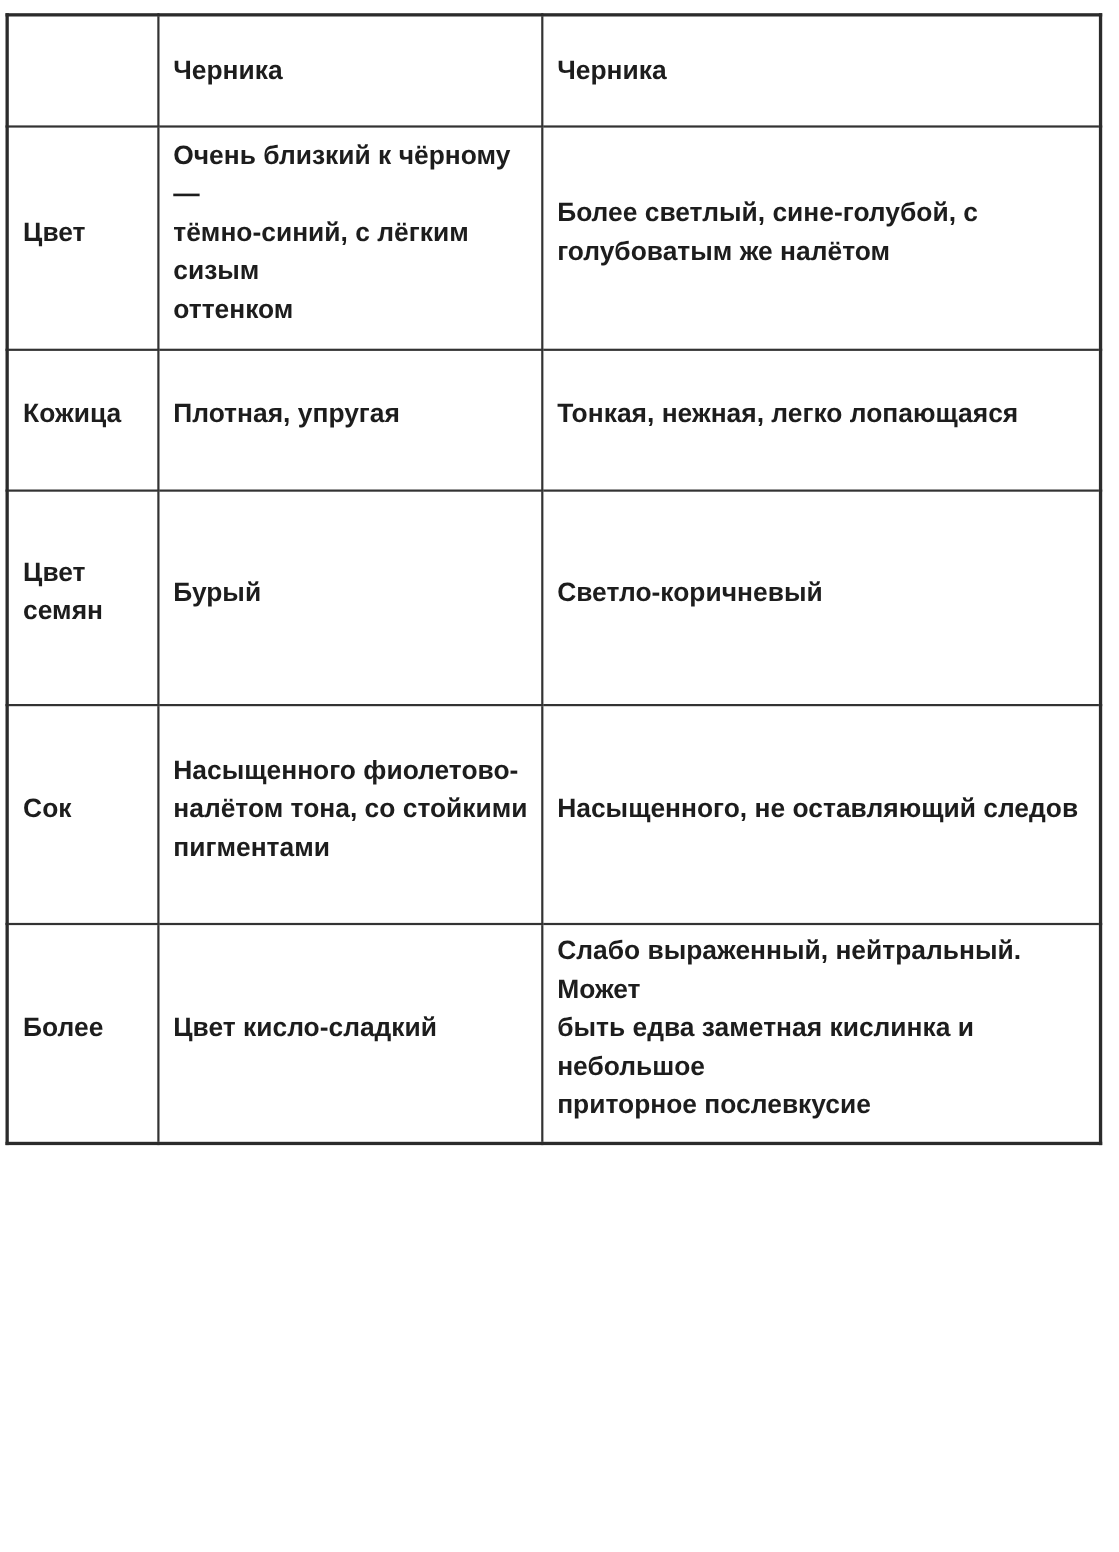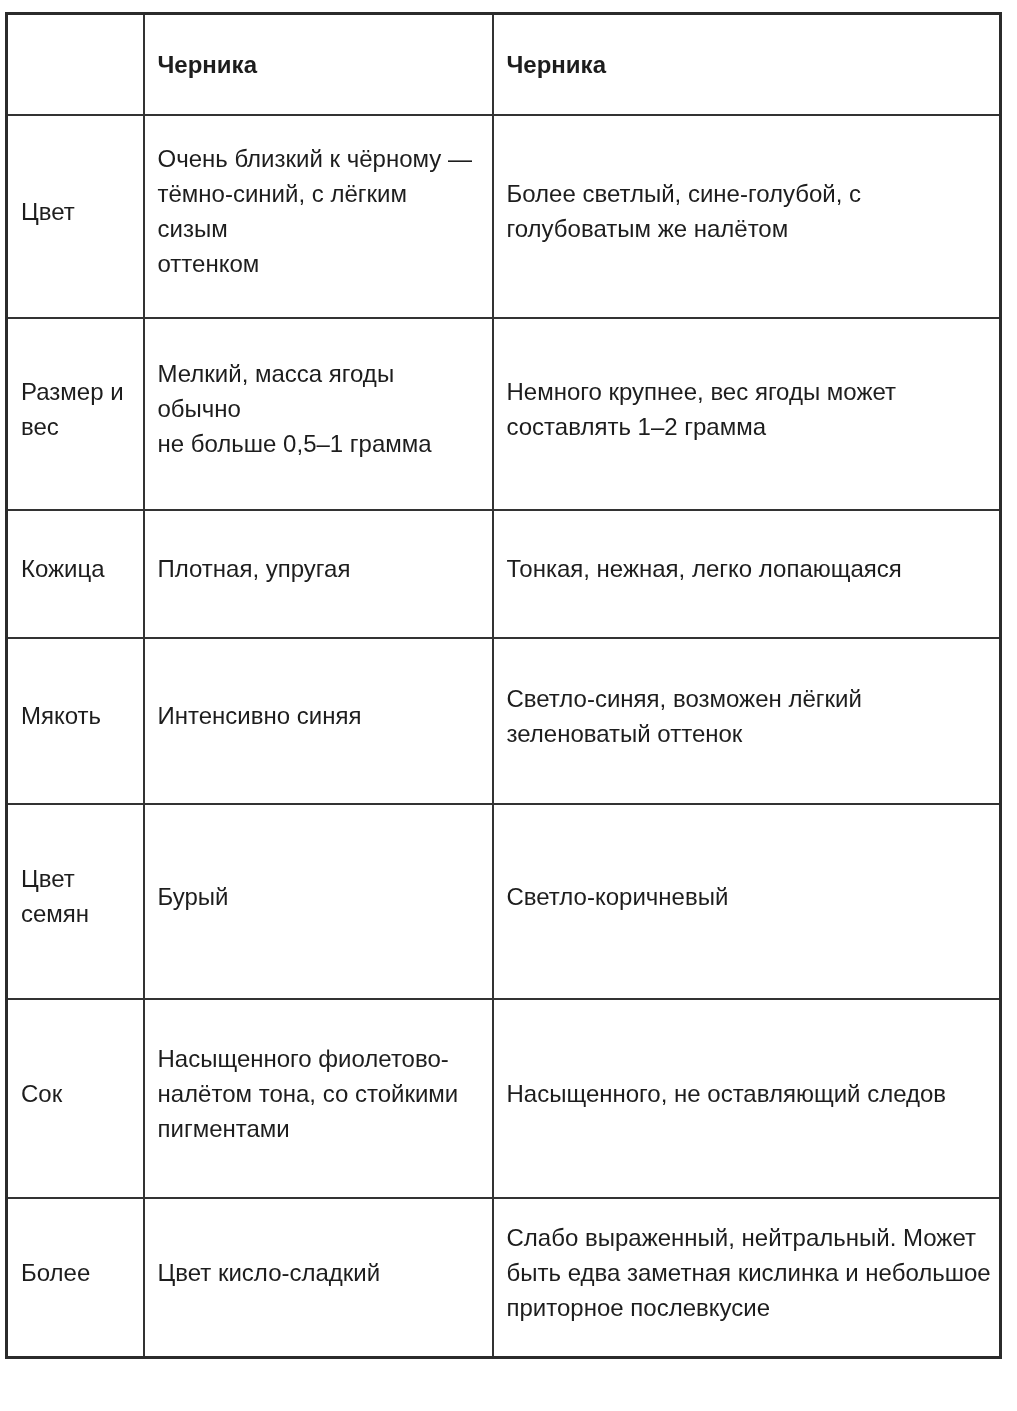--- a/index.html
+++ b/index.html
@@ -34,21 +34,21 @@
     text-align: left;
     white-space: pre-line;
     overflow: hidden;
   }
   table.cmp th {
     font-weight: bold;
     vertical-align: middle;
     padding: 8px 8px 8px 13px;
   }
   table.cmp td {
-    font-weight: normal;
+    font-weight: bold;
     vertical-align: middle;
     
     padding: 6px 8px 16px 13px;
   }
 
   tr.h-header { height: 101px; }
   tr.r-color  { height: 203px; }
   tr.r-size   { height: 192px; }
   tr.r-skin   { height: 128px; }
   tr.r-flesh  { height: 166px; }
@@ -74,38 +74,24 @@
   </thead>
   <tbody>
     <tr class="r-color">
       <td>Цвет</td>
       <td>Очень близкий к чёрному —
 тёмно-синий, с лёгким сизым
 оттенком</td>
       <td>Более светлый, сине-голубой, с
 голубоватым же налётом</td>
     </tr>
-    <tr class="r-size">
-      <td>Размер и
-вес</td>
-      <td>Мелкий, масса ягоды обычно
-не больше 0,5–1 грамма</td>
-      <td>Немного крупнее, вес ягоды может
-составлять 1–2 грамма</td>
-    </tr>
     <tr class="r-skin">
       <td>Кожица</td>
       <td>Плотная, упругая</td>
       <td>Тонкая, нежная, легко лопающаяся</td>
-    </tr>
-    <tr class="r-flesh">
-      <td>Мякоть</td>
-      <td>Интенсивно синяя</td>
-      <td>Светло-синяя, возможен лёгкий
-зеленоватый оттенок</td>
     </tr>
     <tr class="r-seeds">
       <td>Цвет
 семян</td>
       <td>Бурый</td>
       <td>Светло-коричневый</td>
     </tr>
     <tr class="r-juice">
       <td>Сок</td>
       <td>Насыщенного фиолетово-

